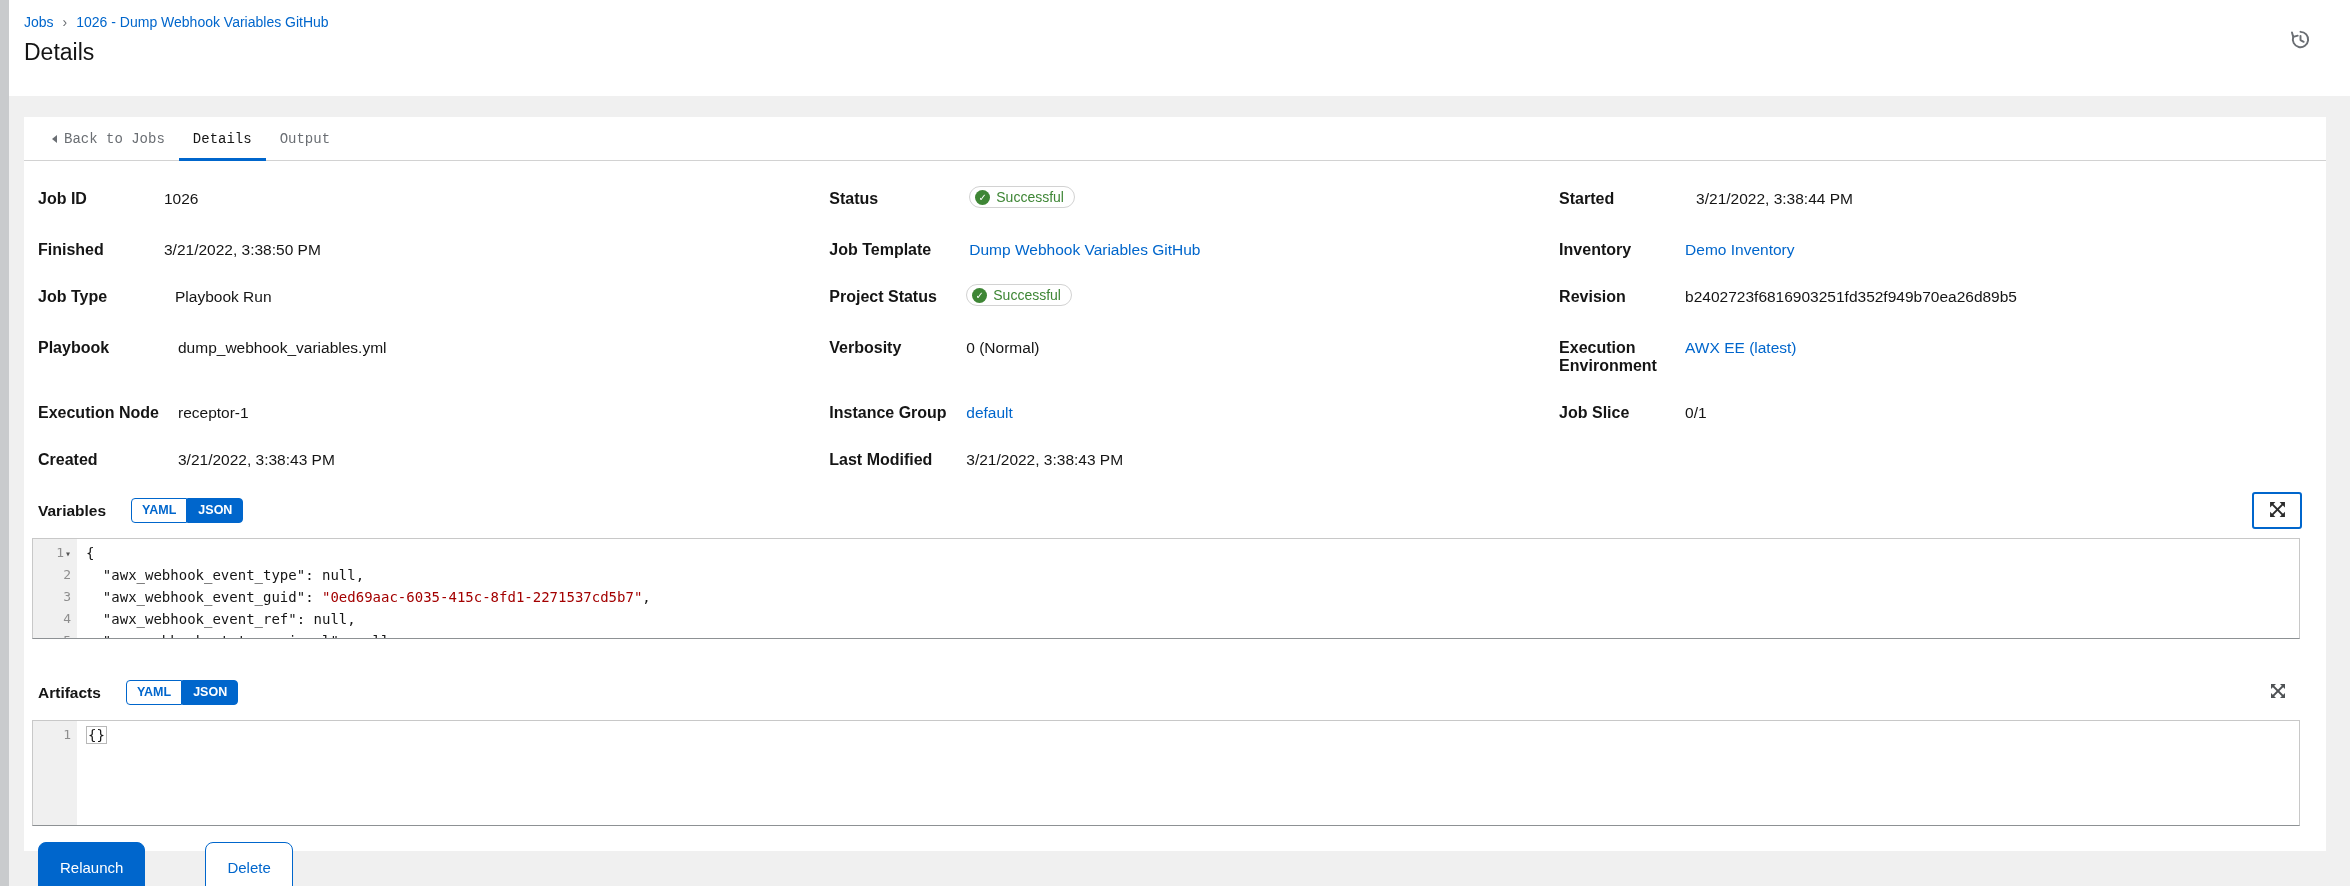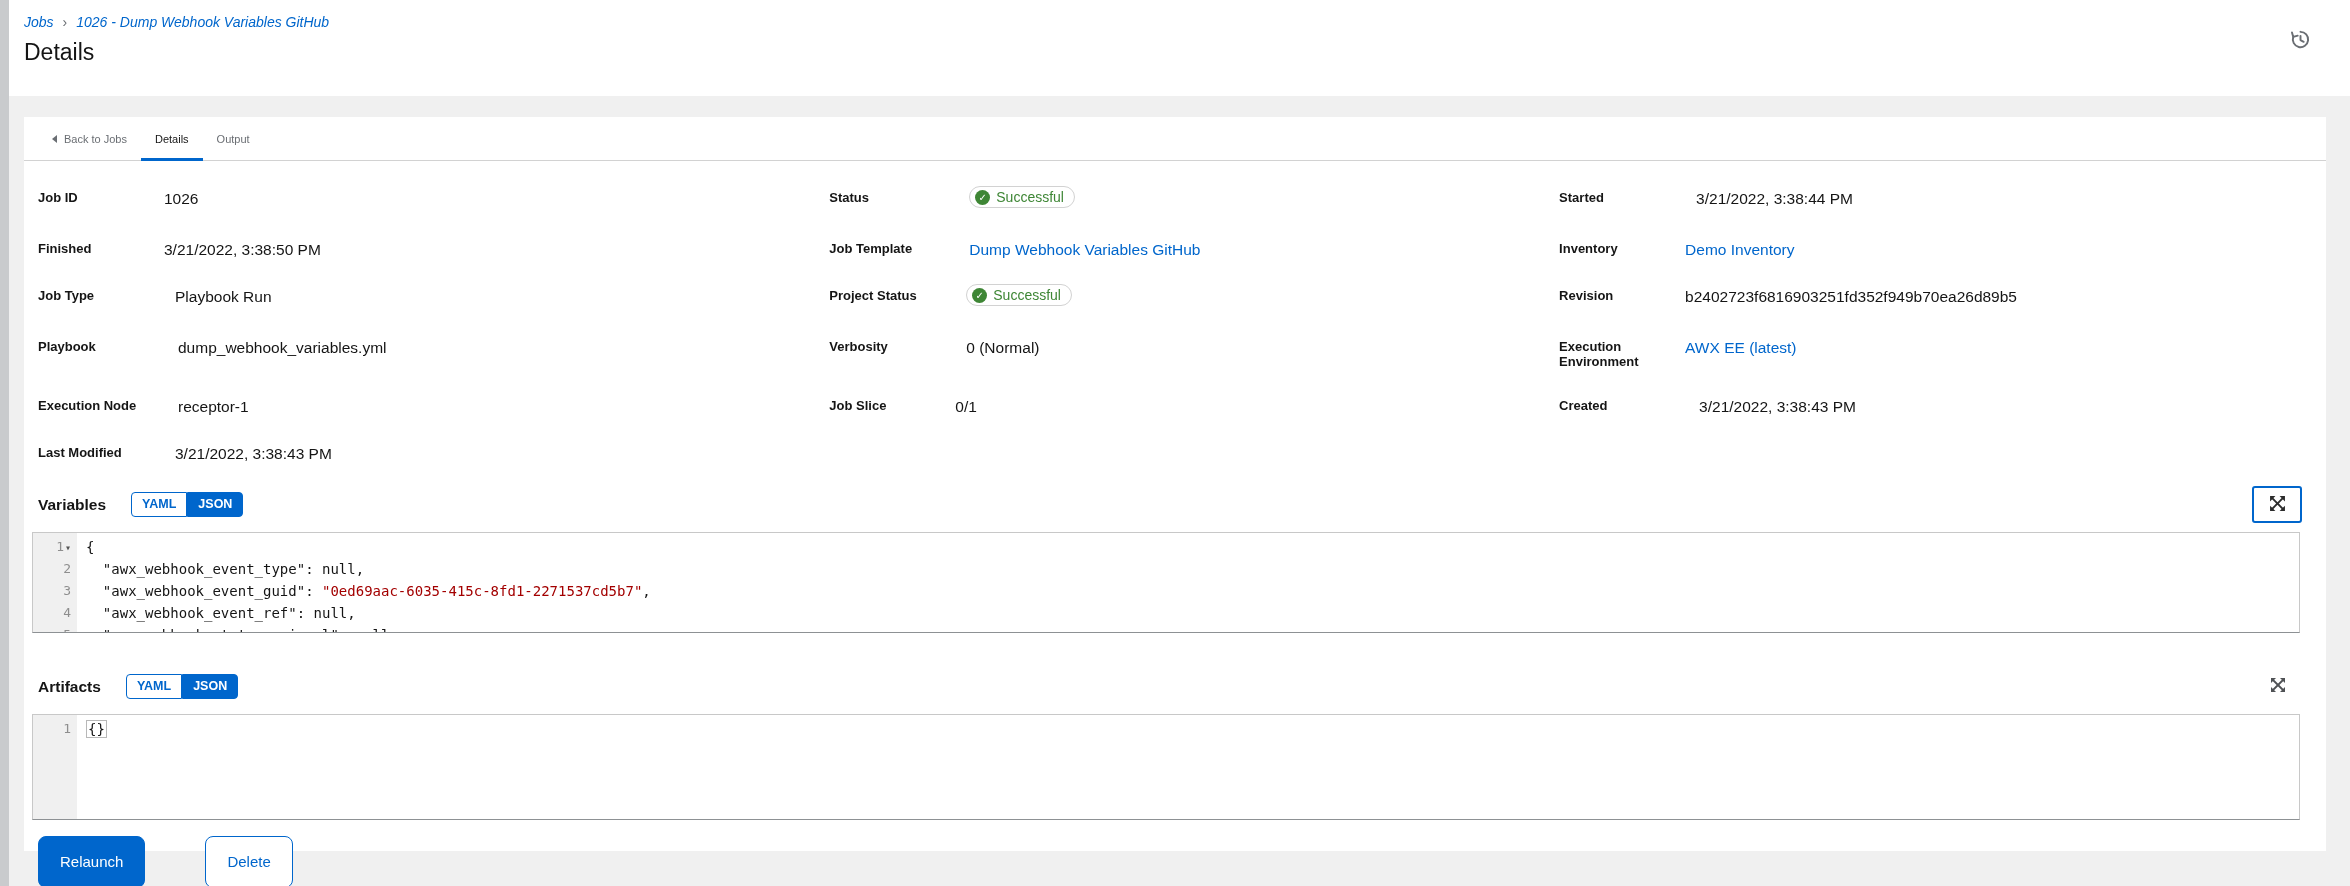--- a/index.html
+++ b/index.html
@@ -14,21 +14,21 @@
     background: #c9cbcd; z-index: 50;
   }
   
   .page-header {
     background: #ffffff;
     padding: 14px 38px 16px 24px;
     height: 96px;
     position: relative;
   }
   .breadcrumb { font-size: 14px; display: flex; align-items: center; gap: 9px; }
-  .crumb-link { color: #0066cc; text-decoration: none; cursor: pointer; font-style: italic; }
+  .crumb-link { color: #0066cc; text-decoration: none; cursor: pointer; }
   .crumb-sep { color: #6a6e73; font-size: 14px; }
   .page-title { margin-top: 9px; font-size: 23px; font-weight: 500; color: #151515; }
   .history-btn {
     position: absolute; right: 36px; top: 26px;
     background: none; border: none; cursor: pointer; padding: 2px;
   }
   
   .card {
     background: #ffffff;
     margin: 21px 24px 0 24px;
@@ -36,43 +36,43 @@
     position: relative;
   }
   
   .tabs {
     display: flex; align-items: stretch;
     border-bottom: 1px solid #d2d2d2;
     padding: 0 14px; height: 44px;
   }
   .tab {
     display: flex; align-items: center; gap: 7px;
-    padding: 16px 14px; font-size: 11px; color: #6a6e73;
+    padding: 16px 14px; font-size: 14px; color: #6a6e73;
     cursor: pointer; position: relative; background: none; border: none;
-    font-family: Liberation Sans, sans-serif;
+    font-family: Liberation Mono, monospace;
   }
   .tab.active { color: #151515; }
   .tab.active::after {
     content: ""; position: absolute; left: 0; right: 0; bottom: -1px;
     height: 3px; background: #0066cc;
   }
   .caret-left {
     width: 0; height: 0; display: inline-block;
     border-top: 4px solid transparent; border-bottom: 4px solid transparent;
     border-right: 5px solid #6a6e73;
   }
   
   .details-grid {
     display: grid;
     grid-template-columns: 1.03fr 0.95fr 0.98fr;
     row-gap: 29px;
     padding: 29px 14px 0 14px;
   }
   .field { display: flex; align-items: flex-start; min-height: 18px; }
-  .f-label { font-weight: 700; font-size: 13px; flex: none; padding-right: 10px; }
+  .f-label { font-weight: 700; font-size: 16px; flex: none; padding-right: 10px; }
   .field.c0 .f-label { width: 126px; }
   .field.c1 .f-label { width: 140px; }
   .field.c2 .f-label { width: 137px; }
   .f-value { font-size: 15.5px; color: #151515; word-break: break-all; padding-right: 20px; }
   .f-value.link { color: #0066cc; cursor: pointer; }
   .badge {
     display: inline-flex; align-items: center; gap: 6px;
     border: 1px solid #d2d2d2; border-radius: 30px;
     padding: 2px 10px 2px 5px; background: #fff;
     font-size: 14px; color: #3e8635; position: relative; top: -4px;
@@ -240,20 +240,24 @@
         <div class="f-label">Verbosity</div>
         <div class="f-value">0 (Normal)</div>
       </div>
       <div class="field c0">
         <div class="f-label">Execution Environment</div>
         <div class="f-value link">AWX EE (latest)</div>
       </div>
       <div class="field c1">
         <div class="f-label">Execution Node</div>
         <div class="f-value">receptor-1</div>
+      </div>
+      <div class="field c2">
+        <div class="f-label">Instance Group</div>
+        <div class="f-value link">default</div>
       </div>
       <div class="field c0">
         <div class="f-label">Job Slice</div>
         <div class="f-value">0/1</div>
       </div>
       <div class="field c1">
         <div class="f-label">Created</div>
         <div class="f-value">3/21/2022, 3:38:43 PM</div>
       </div>
       <div class="field c2">

